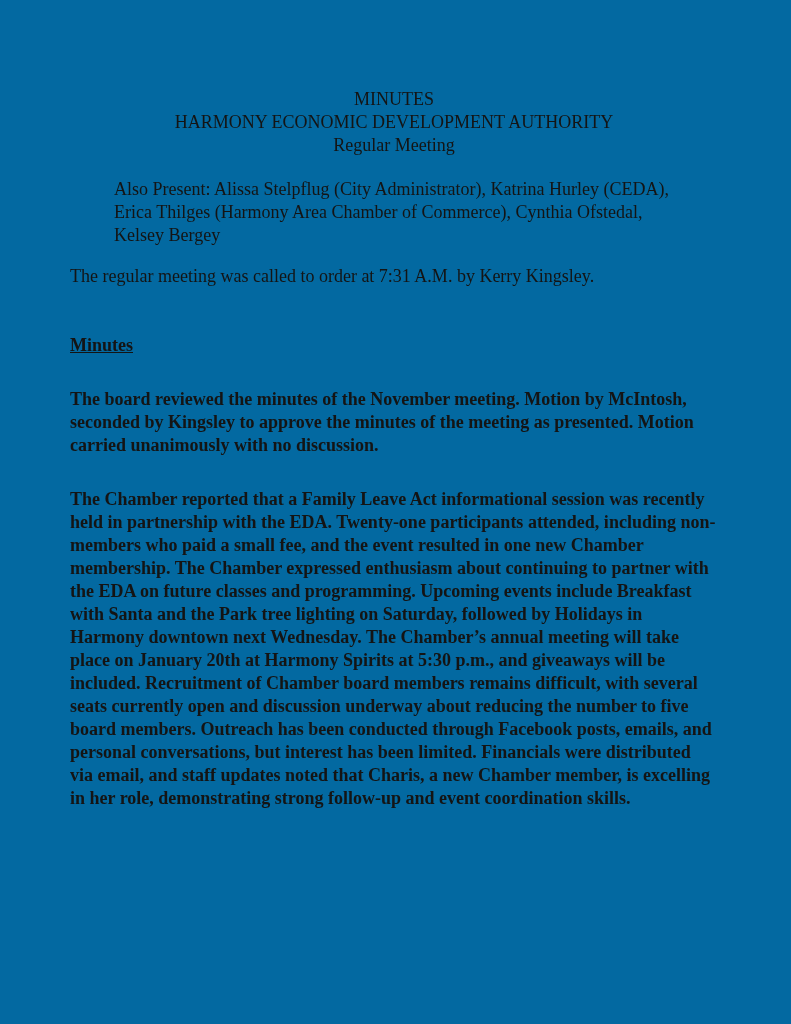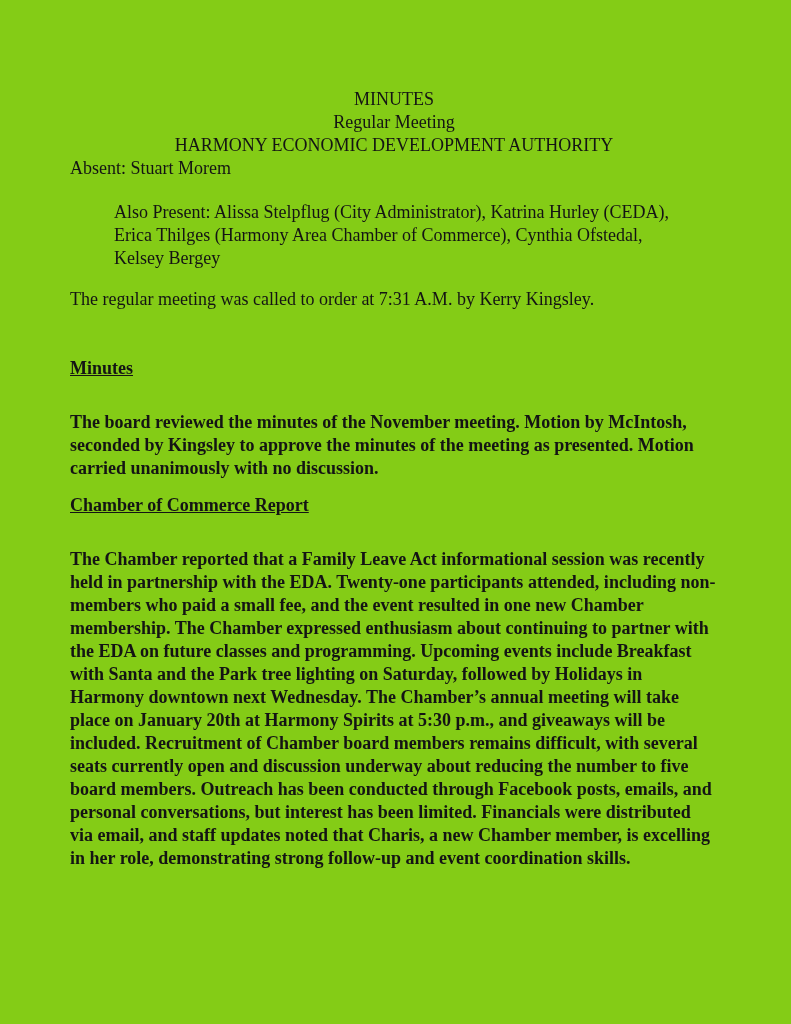--- a/index.html
+++ b/index.html
@@ -12,21 +12,21 @@
     height: 1024px;
     overflow: hidden;
     font-family: "Liberation Serif", "DejaVu Serif", serif;
     color: #141414;
   }
   .page {
     box-sizing: border-box;
     width: 791px;
     height: 1024px;
     padding: 88px 73px 0 70px;
-    background: #84cc16;
+    background: #0369a1;
   }
   .content {
     width: 648px;
     font-size: 18px;
     line-height: 23px;
   }
   .title-block {
     text-align: center;
   }
   .title-line {
@@ -62,31 +62,29 @@
   }
 </style>
 </head>
 <body>
 
 <div class="page">
   <div class="content">
 
     <div class="title-block">
       <p class="title-line">MINUTES</p>
+      <p class="title-line">HARMONY ECONOMIC DEVELOPMENT AUTHORITY</p>
       <p class="title-line">Regular Meeting</p>
-      <p class="title-line">HARMONY ECONOMIC DEVELOPMENT AUTHORITY</p>
     </div>
 
 
-    <p class="absent-line">Absent: Stuart Morem</p>
 
     <p class="also-present">Also Present: Alissa Stelpflug (City Administrator), Katrina Hurley (CEDA), Erica Thilges (Harmony Area Chamber of Commerce), Cynthia Ofstedal, Kelsey Bergey</p>
 
     <p class="call-to-order">The regular meeting was called to order at 7:31 A.M. by Kerry Kingsley.</p>
 
     <h2 class="section-heading" style="font-size:18px;">Minutes</h2>
     <p class="section-body">The board reviewed the minutes of the November meeting. Motion by McIntosh, seconded by Kingsley to approve the minutes of the meeting as presented. Motion carried unanimously with no discussion.</p>
 
-    <h2 class="section-heading second" style="font-size:18px;">Chamber of Commerce Report</h2>
     <p class="section-body">The Chamber reported that a Family Leave Act informational session was recently held in partnership with the EDA. Twenty-one participants attended, including non-members who paid a small fee, and the event resulted in one new Chamber membership. The Chamber expressed enthusiasm about continuing to partner with the EDA on future classes and programming. Upcoming events include Breakfast with Santa and the Park tree lighting on Saturday, followed by Holidays in Harmony downtown next Wednesday. The Chamber’s annual meeting will take place on January 20th at Harmony Spirits at 5:30 p.m., and giveaways will be included. Recruitment of Chamber board members remains difficult, with several seats currently open and discussion underway about reducing the number to five board members. Outreach has been conducted through Facebook posts, emails, and personal conversations, but interest has been limited. Financials were distributed via email, and staff updates noted that Charis, a new Chamber member, is excelling in her role, demonstrating strong follow-up and event coordination skills.</p>
 
   </div>
 </div>
 
 </body></html>

